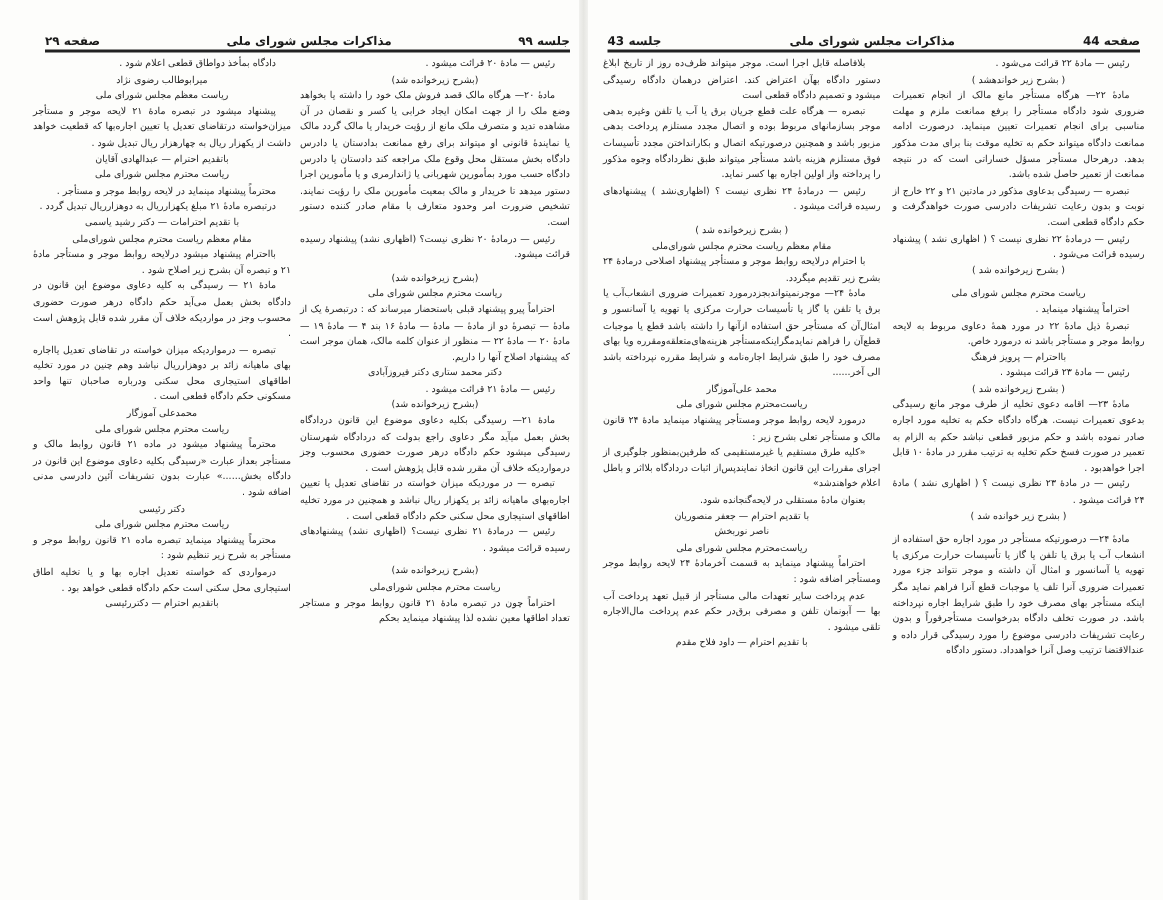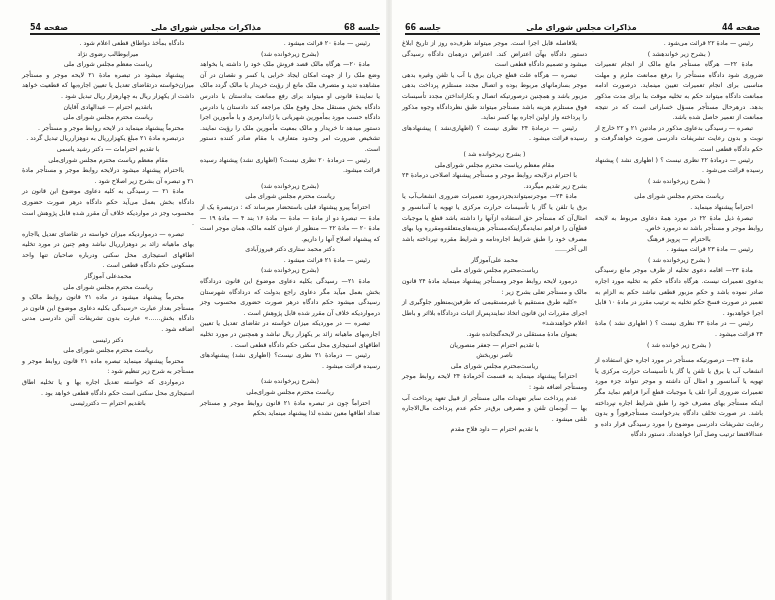--- a/index.html
+++ b/index.html
@@ -26,21 +26,21 @@
   .gutter { position:absolute; left:386px; top:0; width:6px; height:600px;
             background:linear-gradient(90deg,#f1f1ee,#e6e6e2,#f1f1ee); }
 </style>
 </head>
 <body>
 
 <div class="page page-right">
   <div class="header">
     <span>صفحه 44</span>
     <span>مذاکرات مجلس شورای ملی</span>
-    <span>جلسه 66</span>
+    <span>جلسه 43</span>
   </div>
   <div class="header-rule"></div>
   <div class="col col-r">
       <div class="p">رئیس — مادهٔ ۲۲ قرائت می‌شود .</div>
       <div class="c">( بشرح زیر خواندهشد )</div>
       <div class="p">مادهٔ ۲۲— هرگاه مستأجر مانع مالک از انجام تعمیرات ضروری شود دادگاه مستأجر را برفع ممانعت ملزم و مهلت مناسبی برای انجام تعمیرات تعیین مینماید. درصورت ادامه ممانعت دادگاه میتواند حکم به تخلیه موقت بنا برای مدت مذکور بدهد. درهرحال مستأجر مسؤل خساراتی است که در نتیجه ممانعت از تعمیر حاصل شده باشد.</div>
       <div class="p">تبصره — رسیدگی بدعاوی مذکور در مادتین ۲۱ و ۲۲ خارج از نوبت و بدون رعایت تشریفات دادرسی صورت خواهدگرفت و حکم دادگاه قطعی است.</div>
       <div class="p">رئیس — درمادهٔ ۲۲ نظری نیست ؟ ( اظهاری نشد ) پیشنهاد رسیده قرائت می‌شود .</div>
       <div class="c">( بشرح زیرخوانده شد )</div>
       <div class="gap"></div>
@@ -74,23 +74,23 @@
       <div class="c">ناصر نوربخش</div>
       <div class="c">ریاست‌محترم مجلس شورای ملی</div>
       <div class="p">احتراماً پیشنهاد مینماید به قسمت آخرمادهٔ ۲۴ لایحه روابط موجر ومستأجر اضافه شود :</div>
       <div class="p">عدم پرداخت سایر تعهدات مالی مستأجر از قبیل تعهد پرداخت آب بها — آبونمان تلفن و مصرفی برق‌در حکم عدم پرداخت مال‌الاجاره تلقی میشود .</div>
       <div class="c">با تقدیم احترام — داود فلاح مقدم</div>
     </div>
 </div>
 
 <div class="page page-left">
   <div class="header">
-    <span>جلسه 68</span>
+    <span>جلسه ۹۹</span>
     <span>مذاکرات مجلس شورای ملی</span>
-    <span>صفحه 54</span>
+    <span>صفحه ۲۹</span>
   </div>
   <div class="header-rule"></div>
   <div class="col col-r">
       <div class="p">رئیس — مادهٔ ۲۰ قرائت میشود .</div>
       <div class="c">(بشرح زیرخوانده شد)</div>
       <div class="p">مادهٔ ۲۰— هرگاه مالک قصد فروش ملک خود را داشته یا بخواهد وضع ملک را از جهت امکان ایجاد خرابی یا کسر و نقصان در آن مشاهده تدید و متصرف ملک مانع از رؤیت خریدار یا مالک گردد مالک یا نمایندهٔ قانونی او میتواند برای رفع ممانعت بدادستان یا دادرس دادگاه بخش مستقل محل وقوع ملک مراجعه کند دادستان یا دادرس دادگاه حسب مورد بمأمورین شهربانی یا ژاندارمری و یا مأمورین اجرا دستور میدهد تا خریدار و مالک بمعیت مأمورین ملک را رؤیت نمایند. تشخیص ضرورت امر وحدود متعارف با مقام صادر کننده دستور است.</div>
       <div class="p">رئیس — درمادهٔ ۲۰ نظری نیست؟ (اظهاری نشد) پیشنهاد رسیده قرائت میشود.</div>
       <div class="gap"></div>
       <div class="c">(بشرح زیرخوانده شد)</div>
       <div class="c">ریاست محترم مجلس شورای ملی</div>

